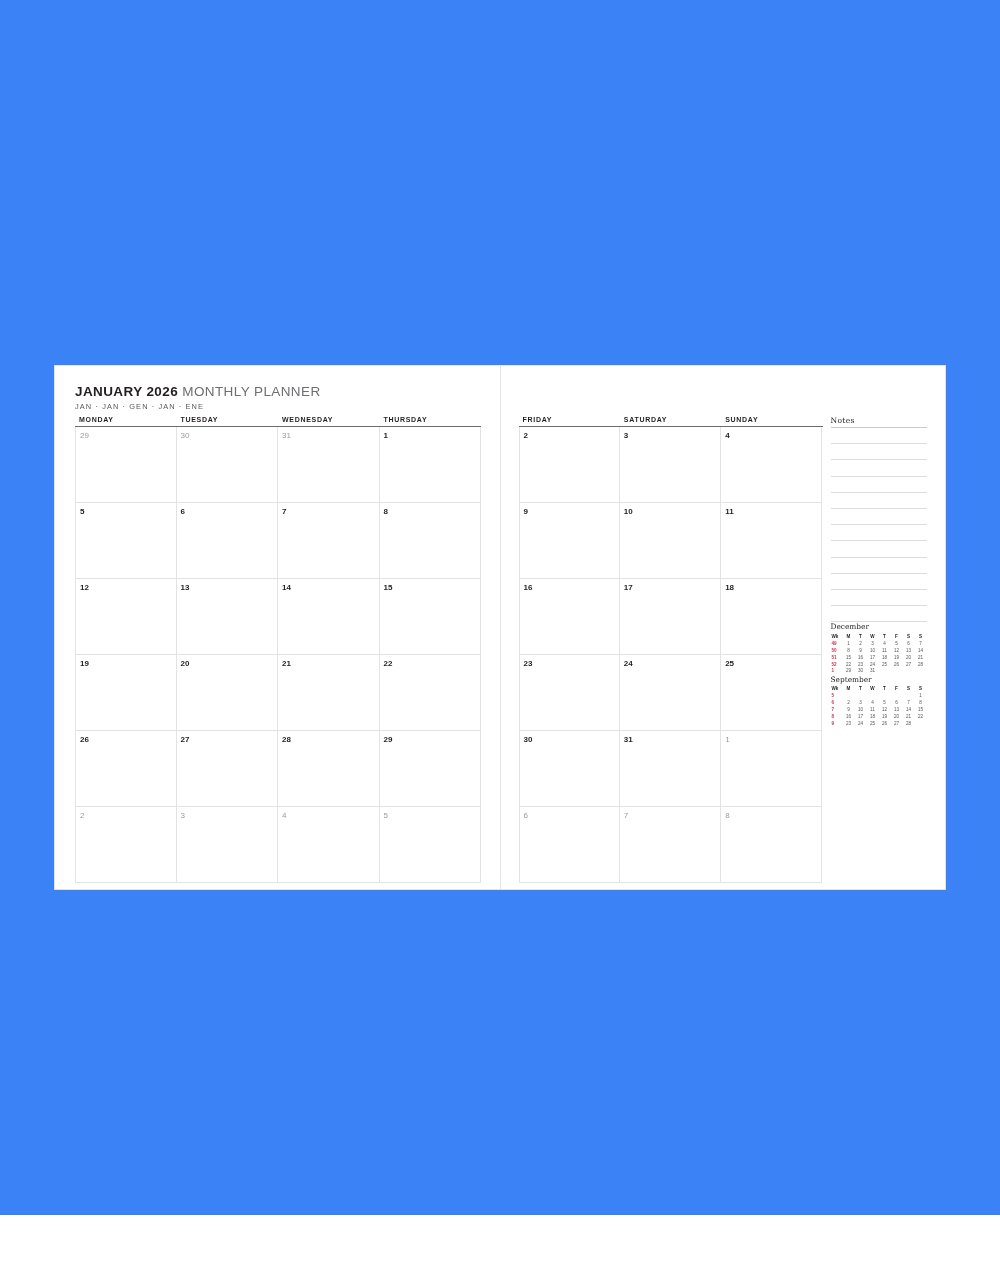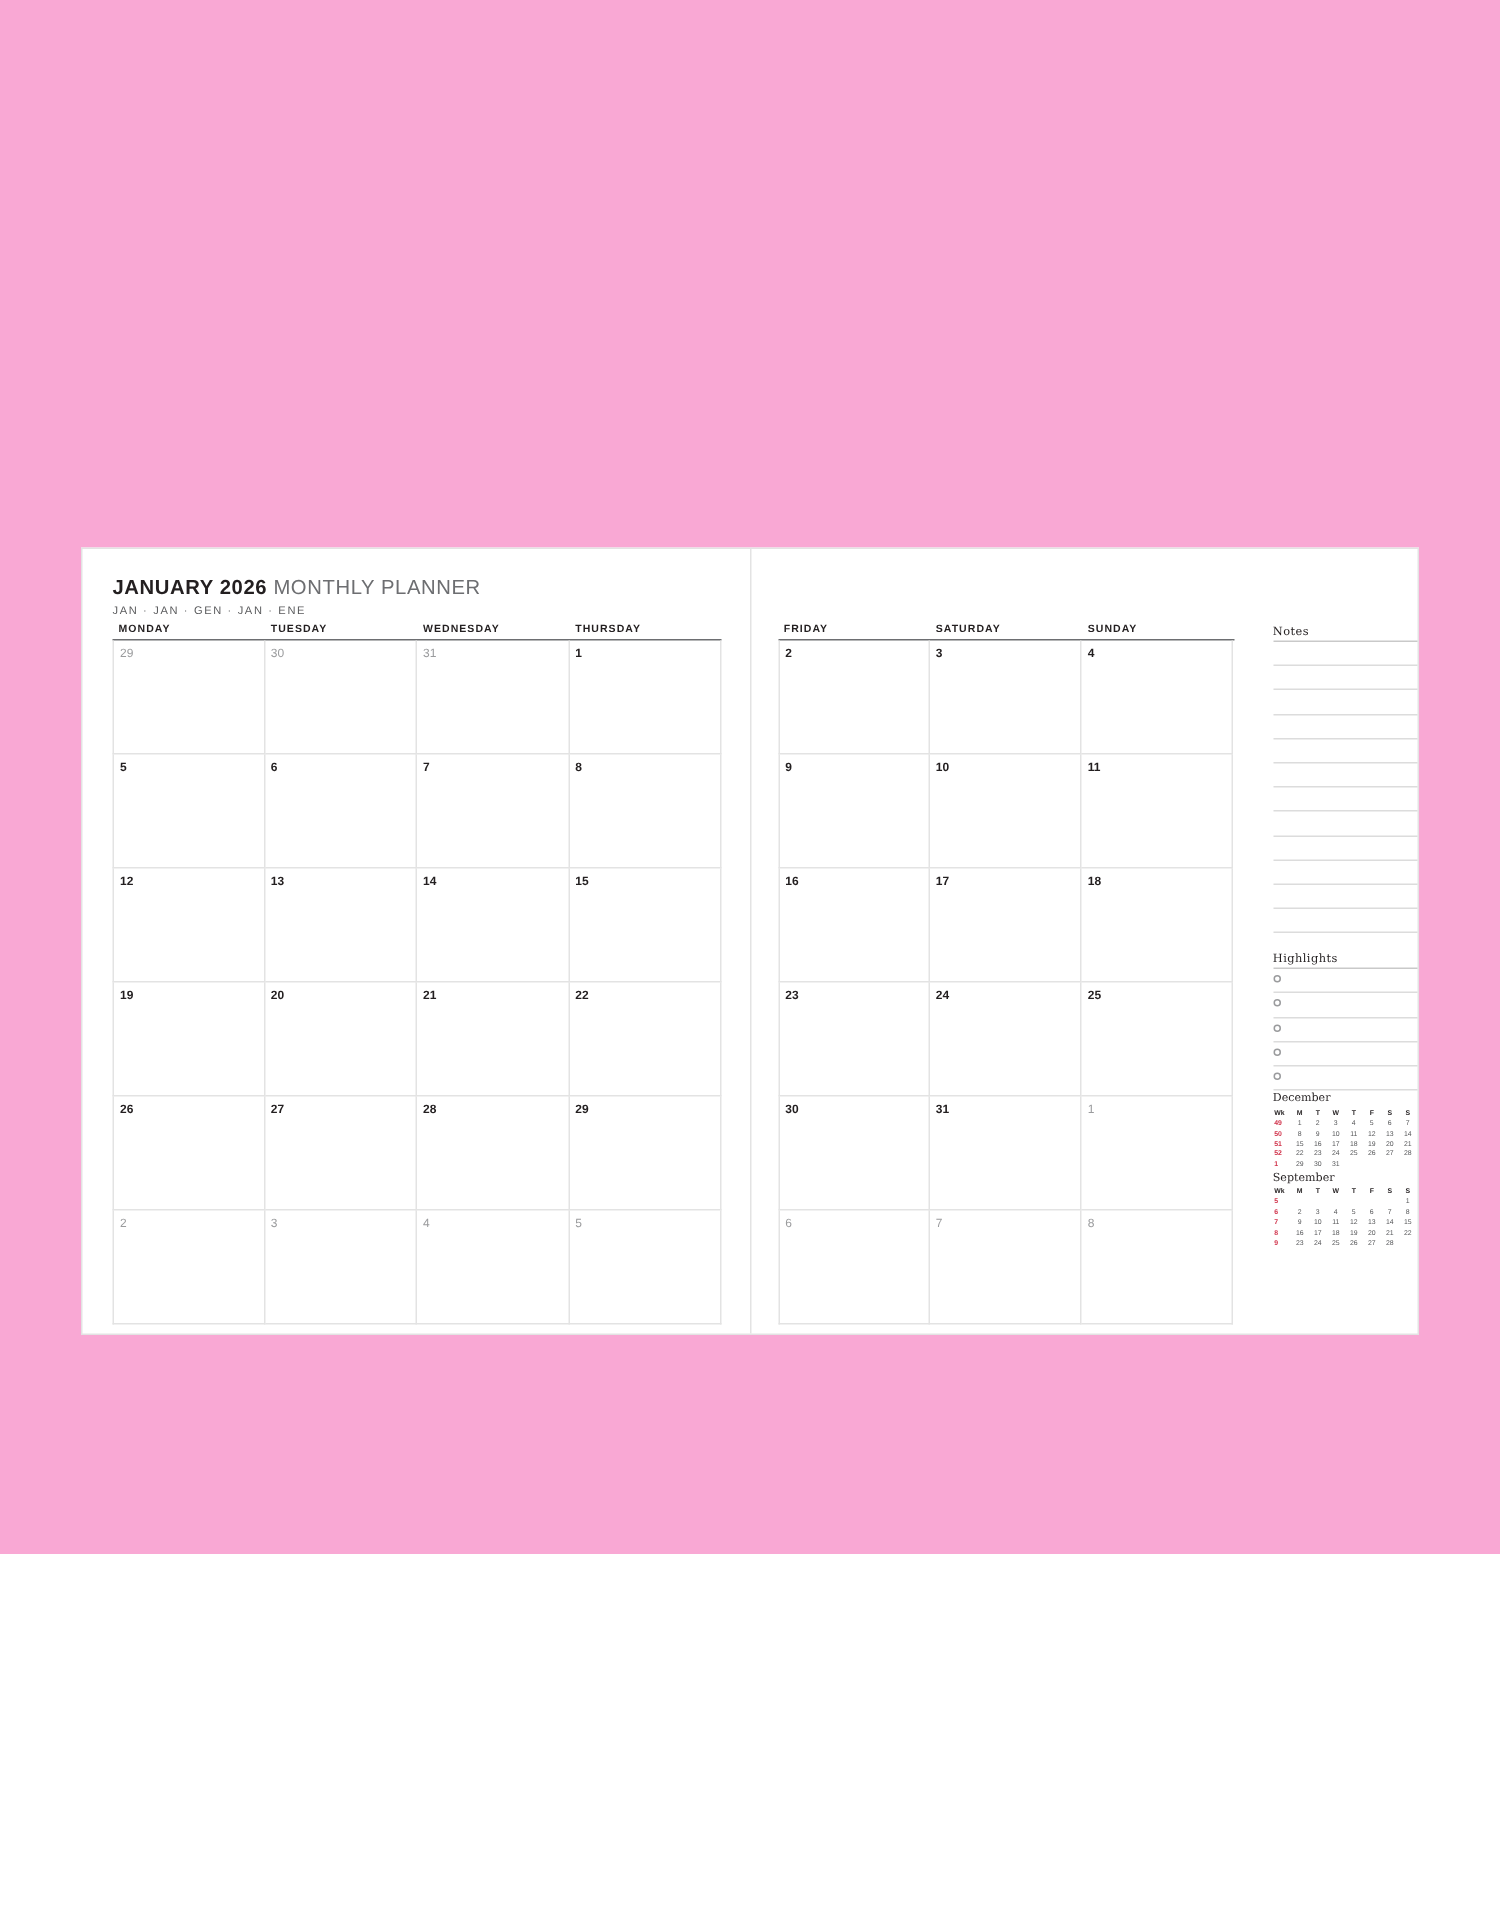--- a/index.html
+++ b/index.html
@@ -7,22 +7,22 @@
     padding: 0;
     background: #ffffff;
     width: 1000px;
     height: 1278px;
     font-family: "Liberation Sans", sans-serif;
     color: #231f20;
   }
   #page {
     position: relative;
     width: 1000px;
-    height: 1036px;
-    background: #f9a8d4;
+    height: 1215px;
+    background: #3b82f6;
     overflow: hidden;
   }
   
   .spread {
     position: absolute;
     left: 54px;
     top: 365px;
     width: 892px;
     height: 525px;
     background: #ffffff;
@@ -126,21 +126,21 @@
     color: #231f20;
   }
   .daynum.muted {
     font-weight: normal;
     color: #9a9b9d;
   }
 
   
   .rail {
     position: absolute;
-    left: 348px;
+    left: 330px;
     top: 50px;
     width: 96px;
   }
   .rail-head {
     font-family: "DejaVu Serif", serif;
     font-size: 7.6px;
     letter-spacing: 0.3px;
     color: #231f20;
     padding-bottom: 2px;
     border-bottom: 1px solid #c9c9c9;
@@ -404,38 +404,20 @@
           <div class="rule"></div>
           <div class="rule"></div>
           <div class="rule"></div>
           <div class="rule"></div>
           <div class="rule"></div>
           <div class="rule"></div>
           <div class="rule"></div>
           <div class="rule"></div>
         </div>
 
-        <div class="highlights">
-          <div class="rail-head">Highlights</div>
-          <div class="hl-row">
-              <span class="hl-dot"></span>
-            </div>
-          <div class="hl-row">
-              <span class="hl-dot"></span>
-            </div>
-          <div class="hl-row">
-              <span class="hl-dot"></span>
-            </div>
-          <div class="hl-row">
-              <span class="hl-dot"></span>
-            </div>
-          <div class="hl-row">
-              <span class="hl-dot"></span>
-            </div>
-        </div>
 
         <div class="mini">
           <div class="mini-title">December</div>
           <table class="mini-tbl">
             <tbody>
                 <tr>
               <th class="wk">Wk</th>
               <th>M</th>
               <th>T</th>
               <th>W</th>

